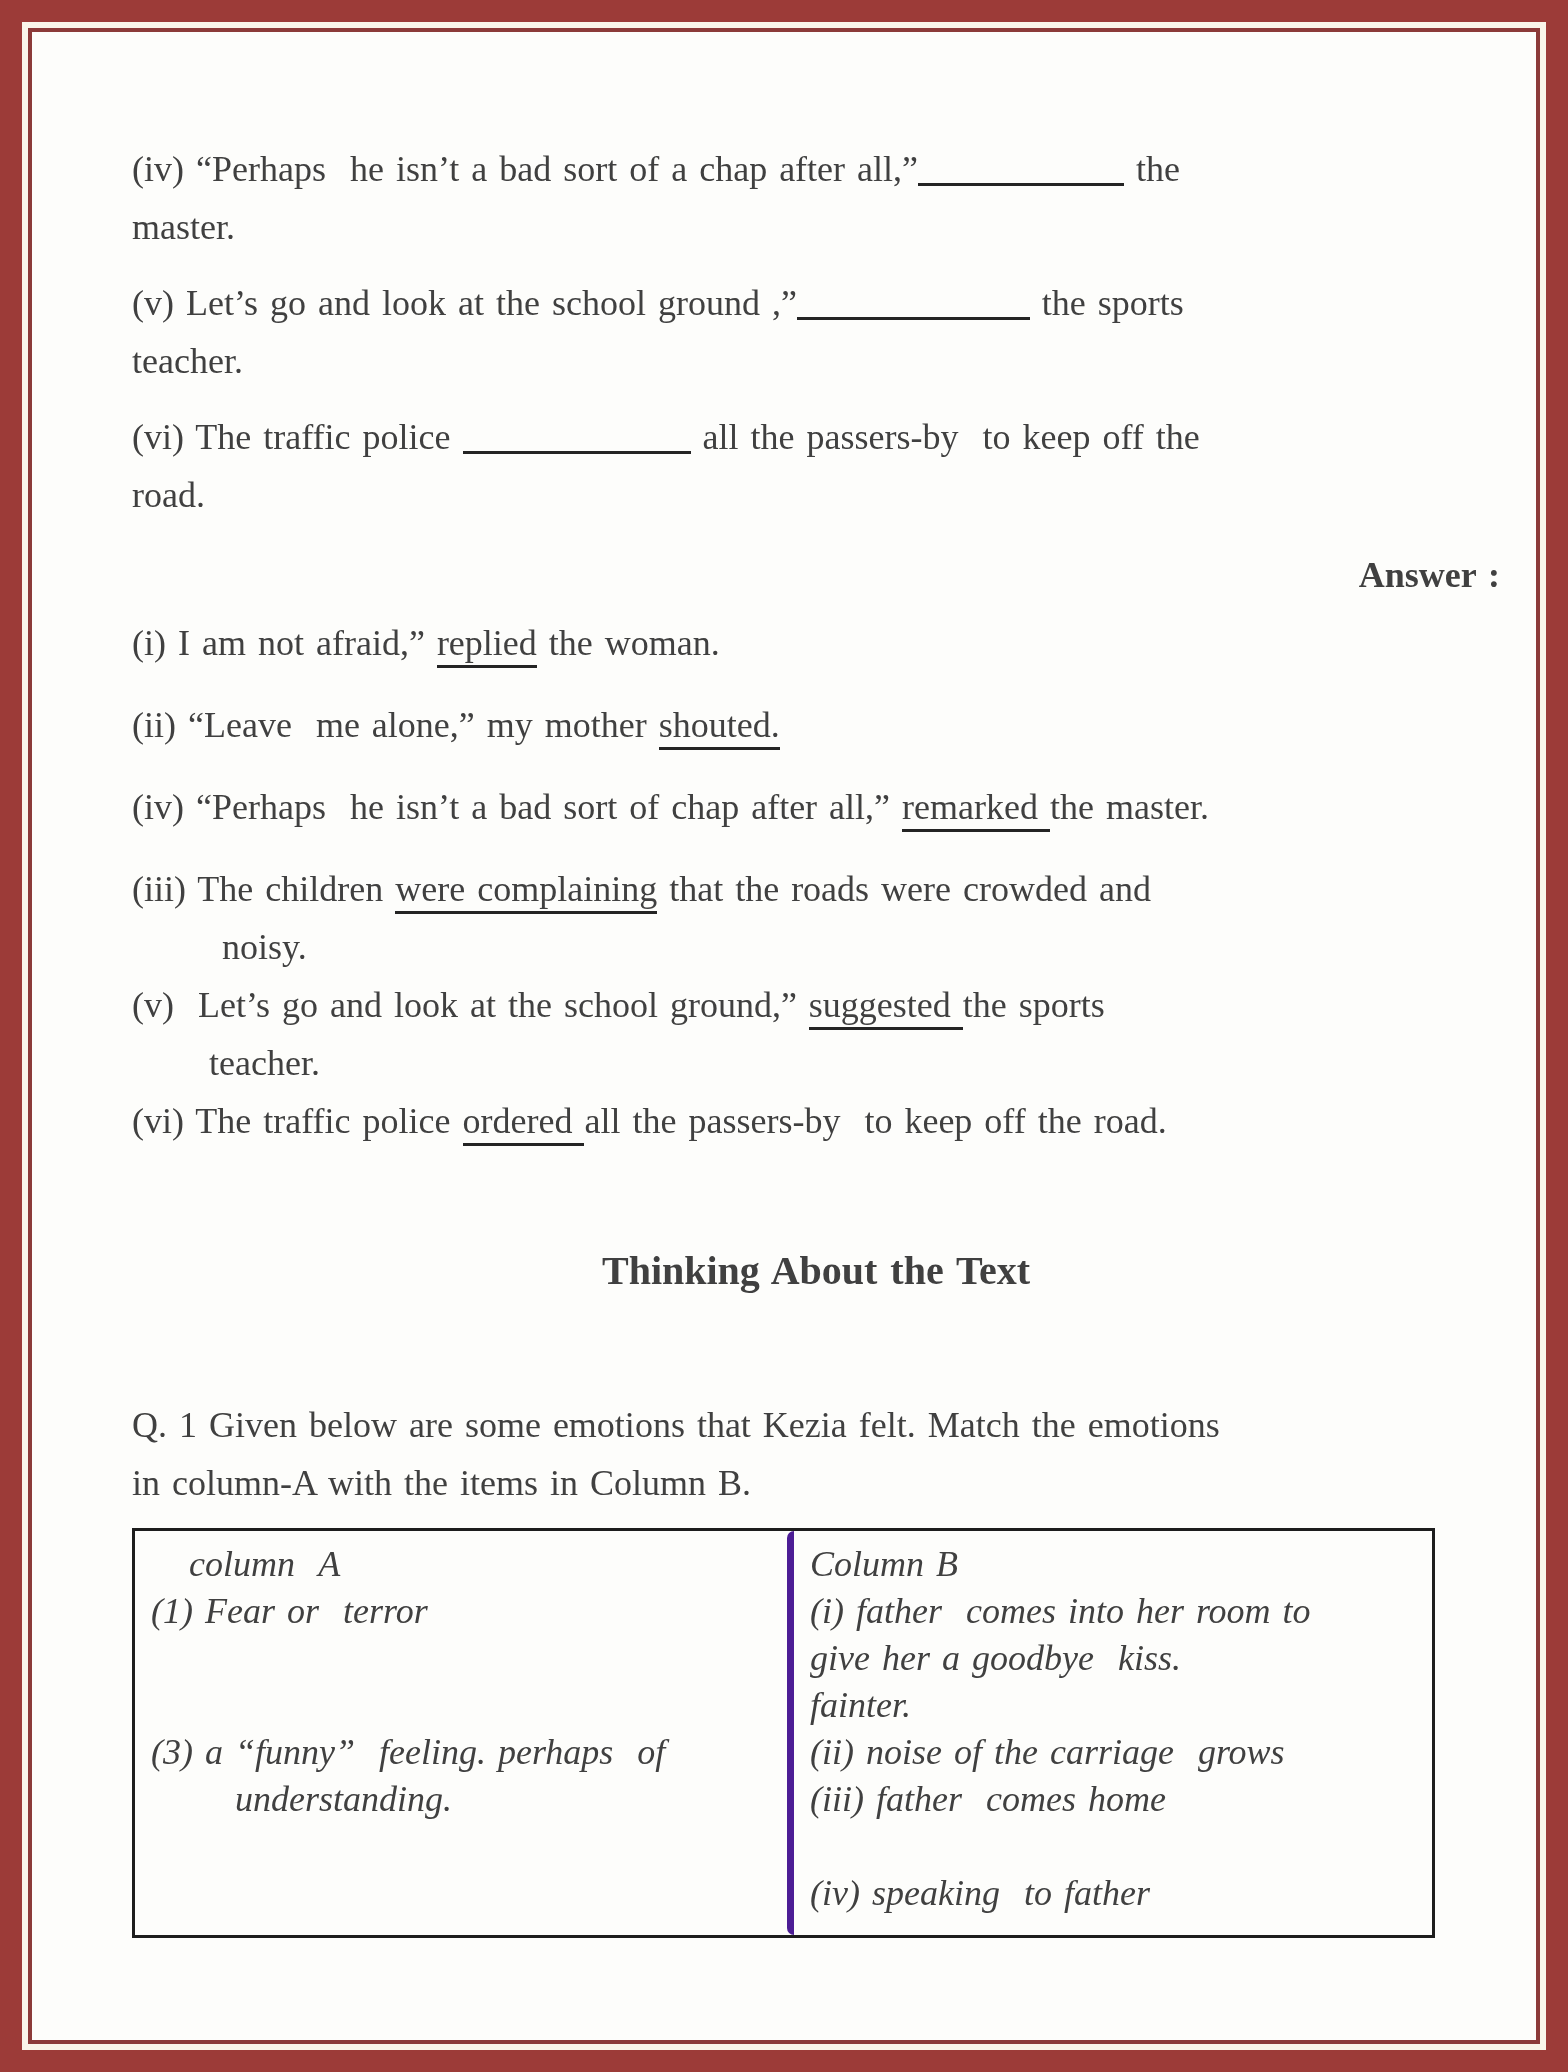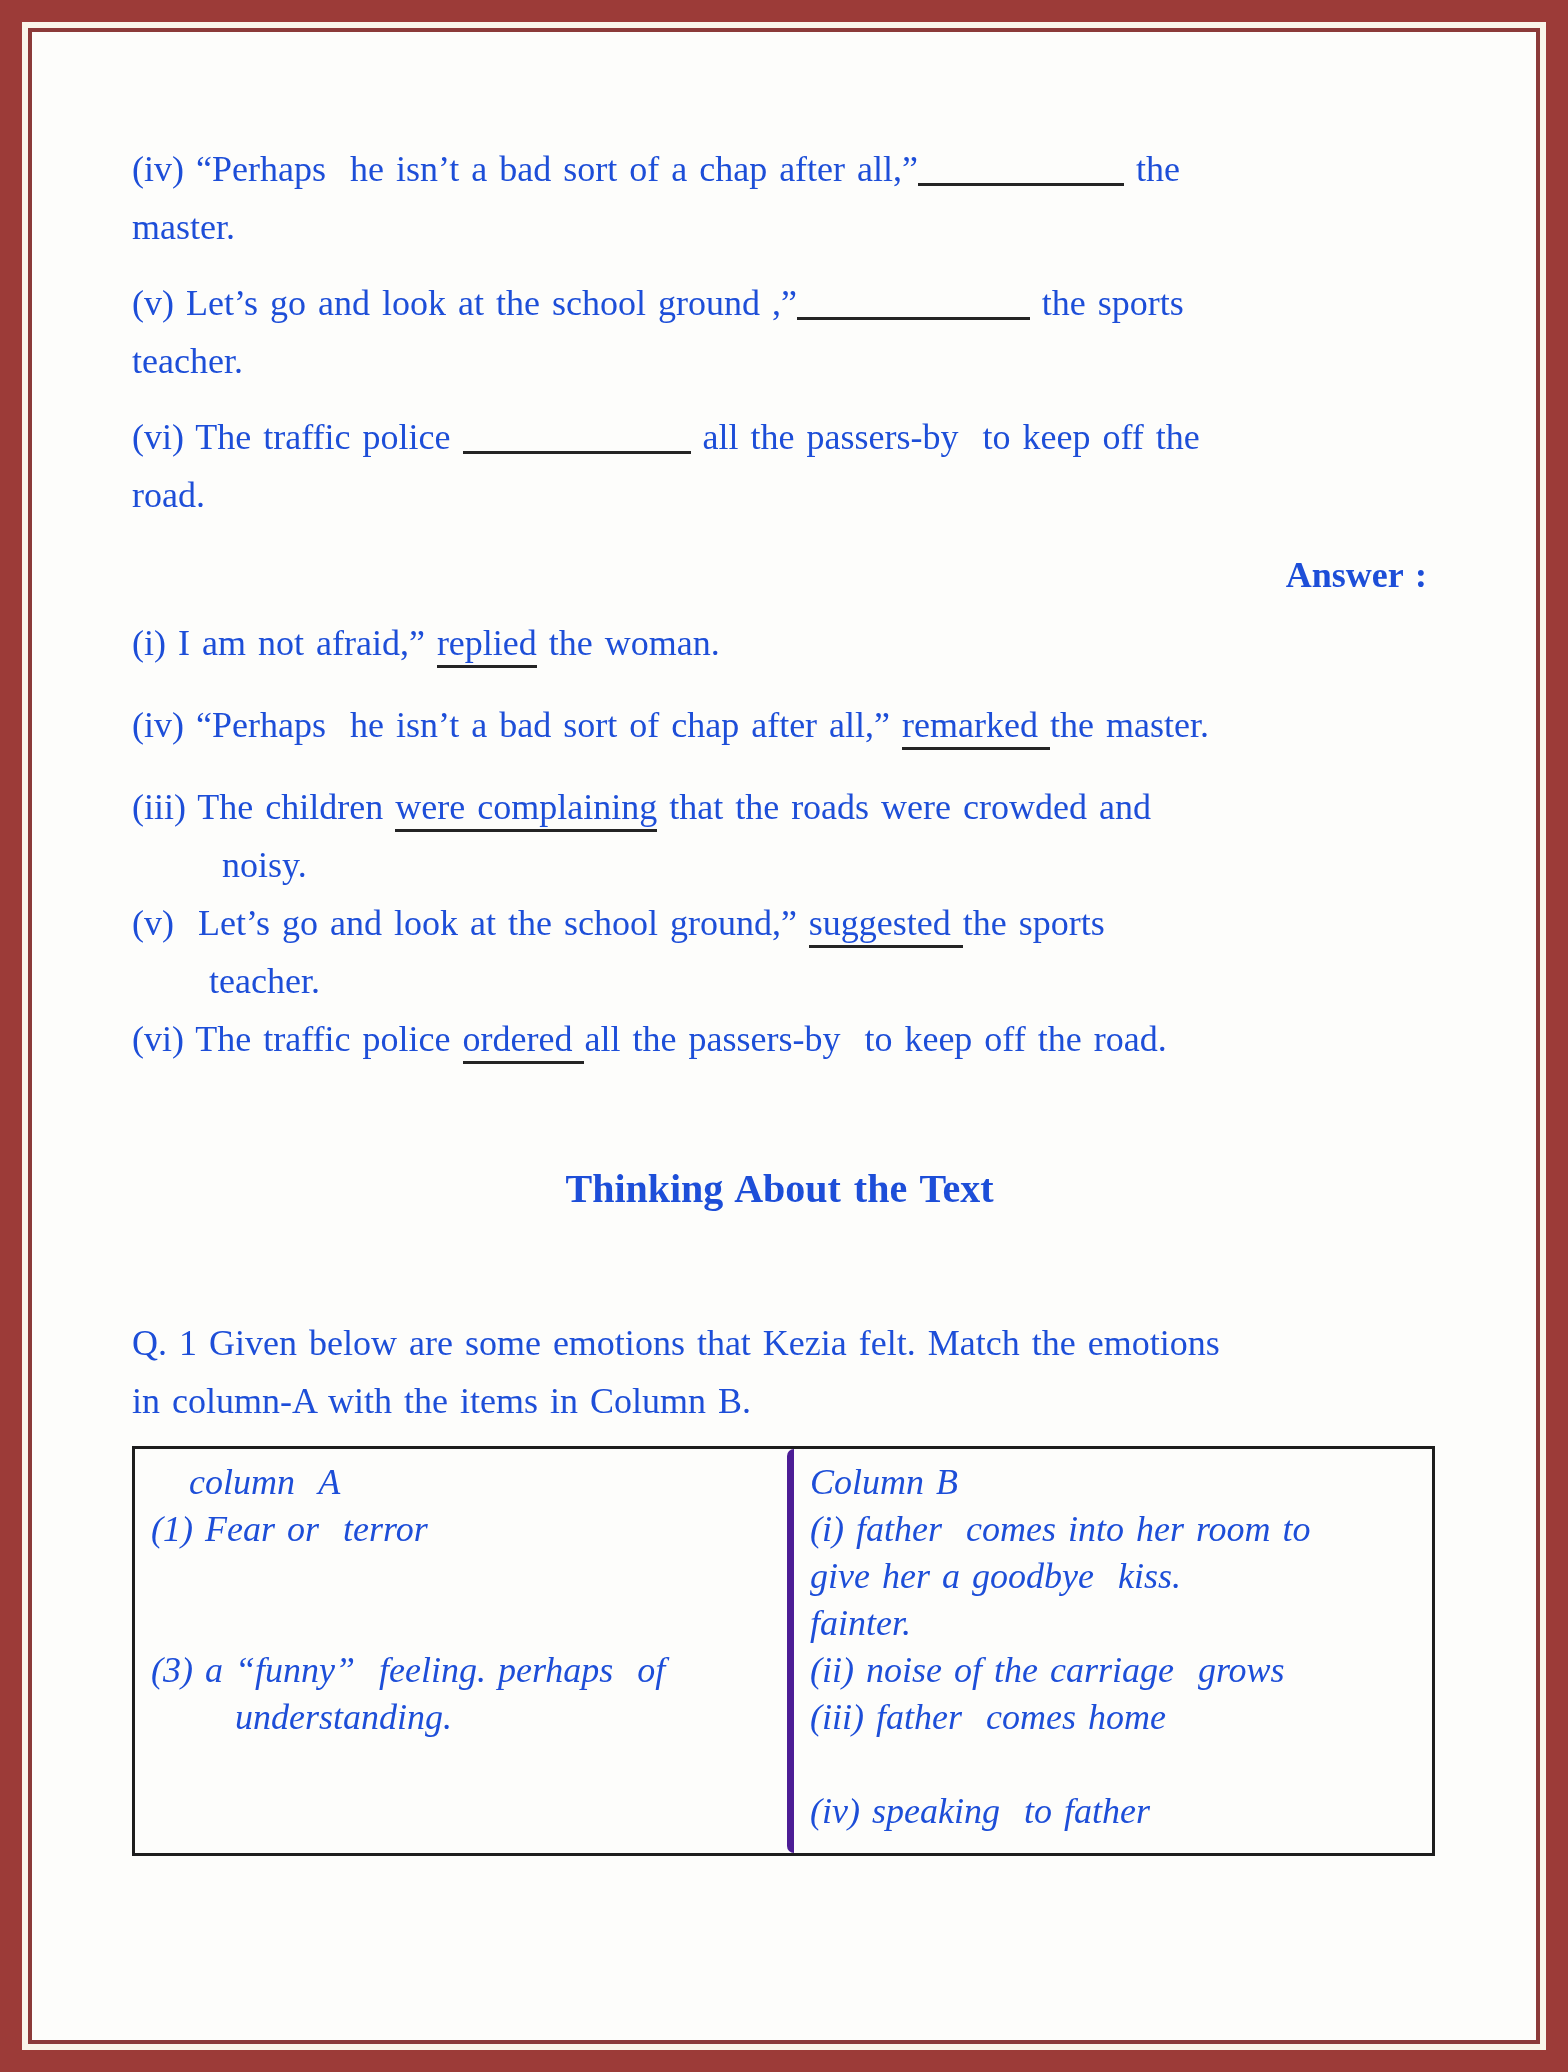--- a/index.html
+++ b/index.html
@@ -14,22 +14,22 @@
     padding: 6px;
     width: 100%; height: 100%;
   }
   .page {
     background: #fdfdfb;
     border: 4px solid #8c3a39;
     width: 100%; height: 100%;
     overflow: hidden;
   }
   .content {
-    padding: 108px 109px 0 100px;
-    color: #1d4ed8;
+    padding: 108px 36px 0 100px;
+    color: #404040;
     font-size: 36px;
     word-spacing: 3px;
   }
   .line { white-space: pre; line-height: 58px; }
   .para { margin-bottom: 18px; }
   .mb22 { margin-bottom: 22px; }
   .mb10 { margin-bottom: 10px; }
   .mb24 { margin-bottom: 24px; }
   .mb0  { margin-bottom: 0; }
   .bold { font-weight: 700; text-align: right; }
@@ -92,20 +92,23 @@
   </div>
 
   <div class="para mb10">
     <div class="line bold">Answer :</div>
   </div>
 
   <div class="para mb24">
     <div class="line"><span>(i) I am not afraid,” </span><span class="u">replied</span><span> the woman.</span></div>
   </div>
 
+  <div class="para mb24">
+    <div class="line"><span>(ii) “Leave  me alone,” my mother </span><span class="u">shouted.</span><span></span></div>
+  </div>
 
   <div class="para mb24">
     <div class="line"><span>(iv) “Perhaps  he isn’t a bad sort of chap after all,” </span><span class="u">remarked </span><span>the master.</span></div>
   </div>
 
   <div class="para mb0">
     <div class="line"><span>(iii) The children </span><span class="u">were complaining</span><span> that the roads were crowded and</span></div>
     <div class="line ind90">noisy.</div>
   </div>
 

